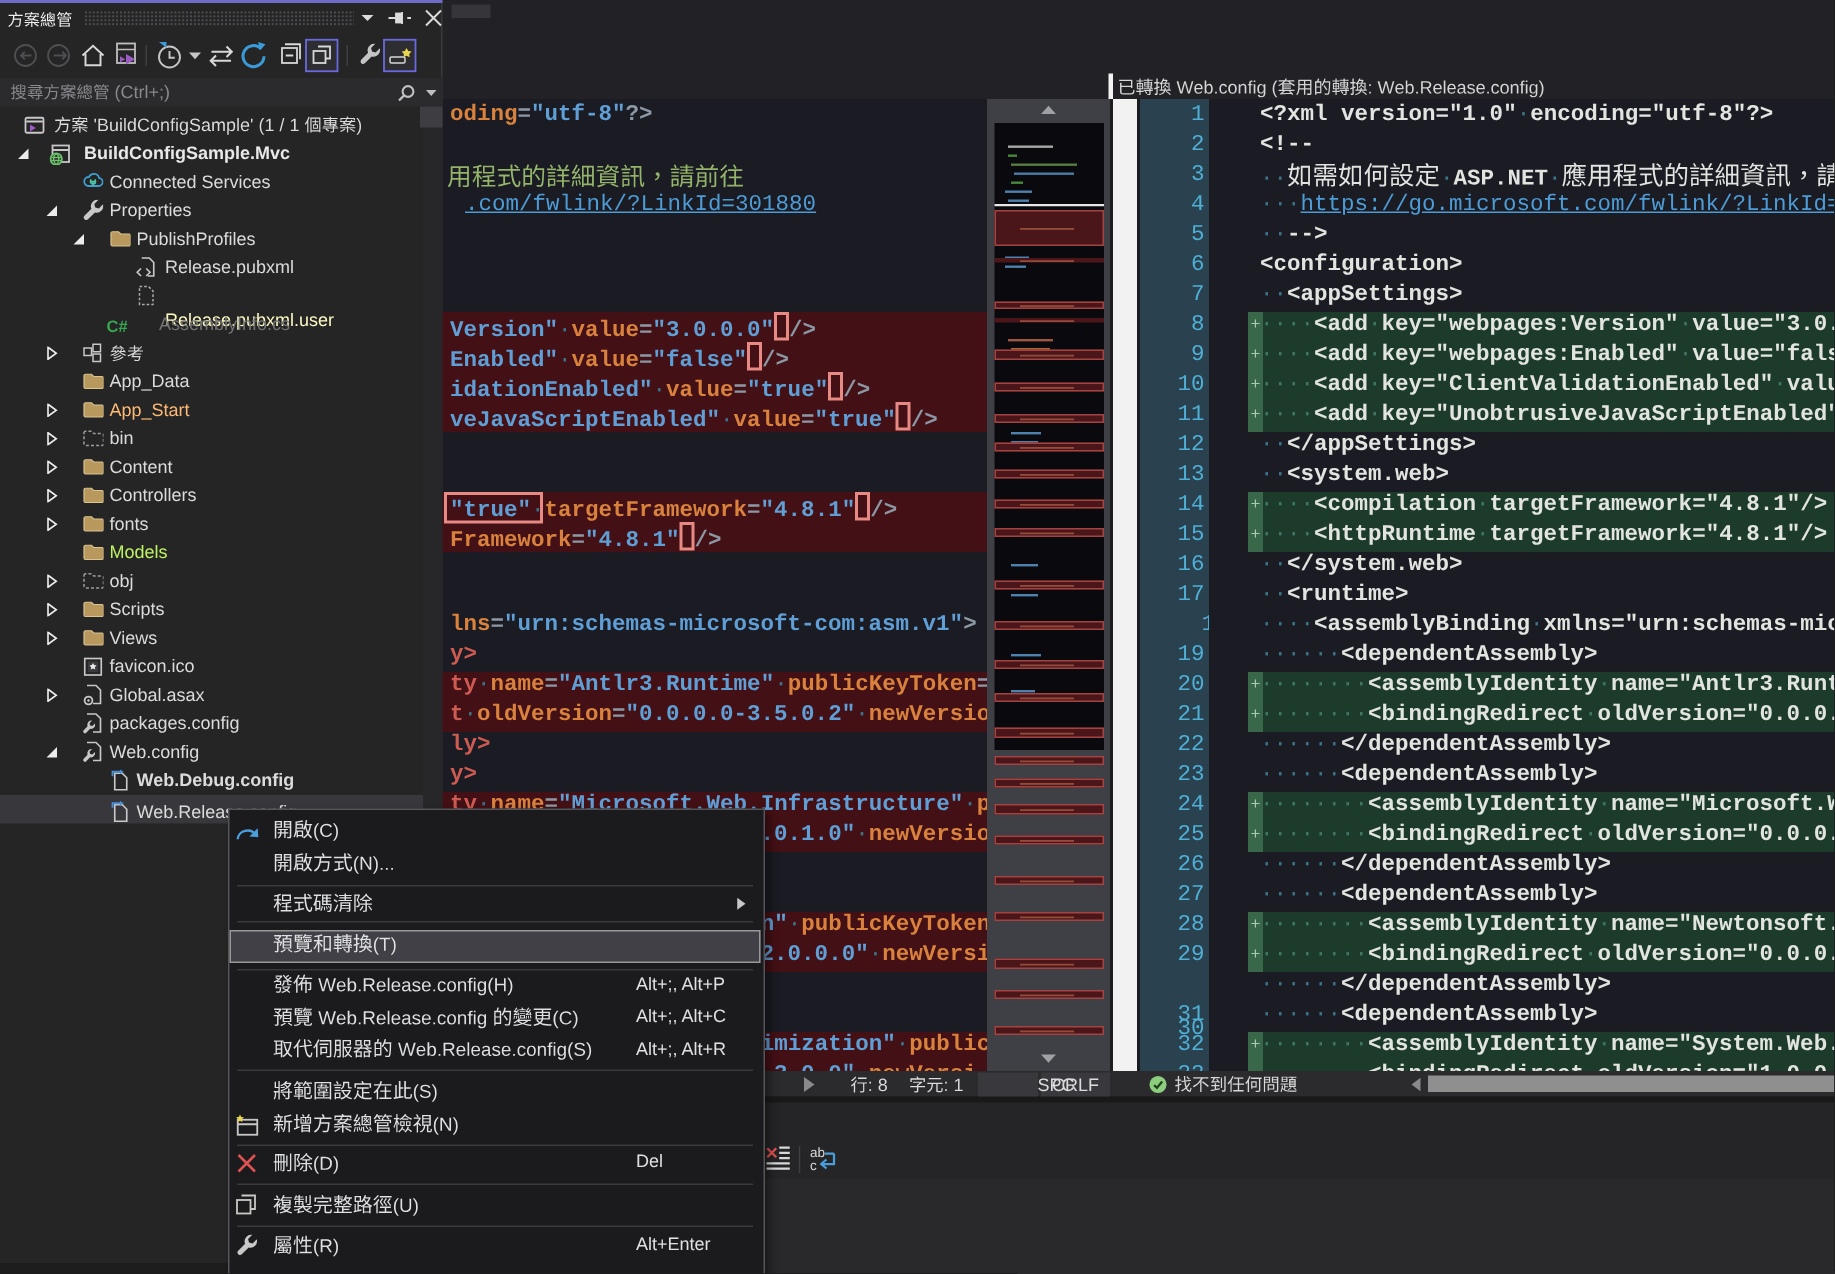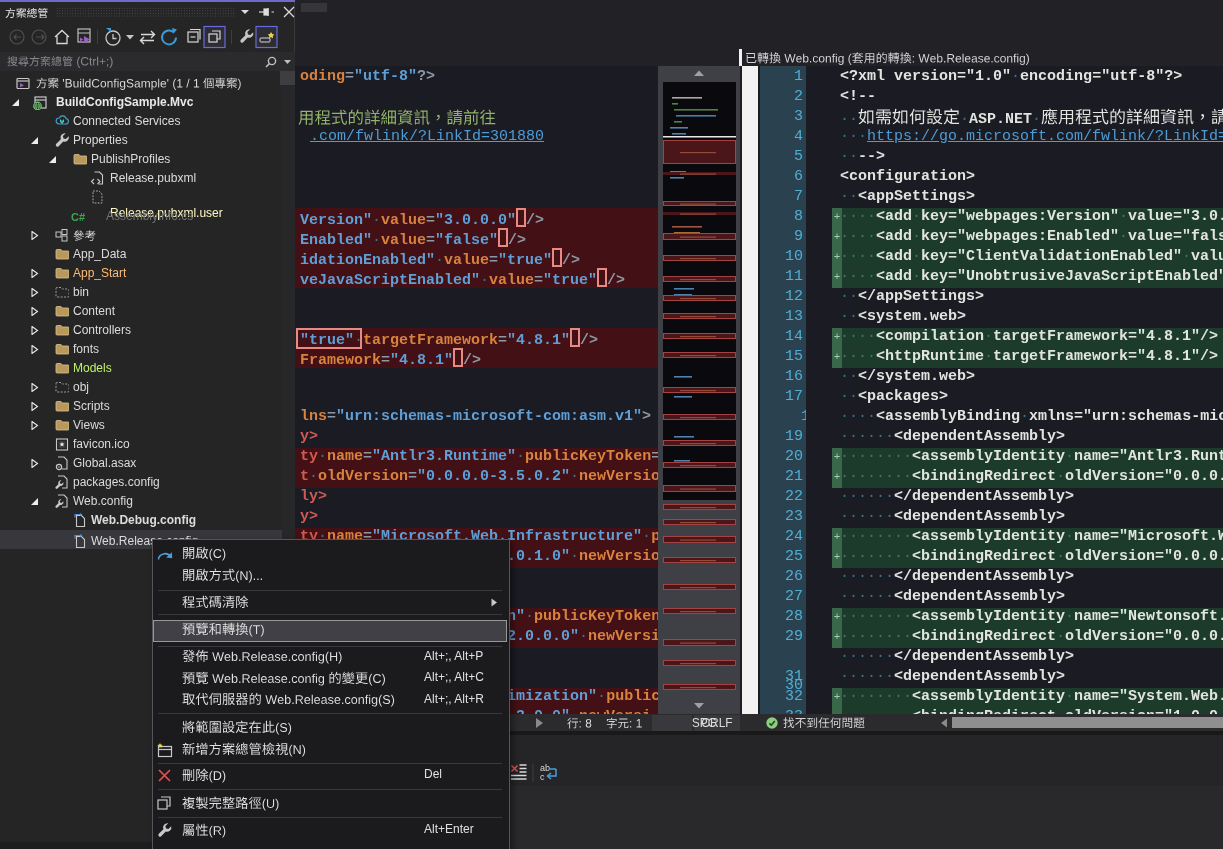--- a/index.html
+++ b/index.html
@@ -525,21 +525,21 @@
       <div class="cl" style="left:34px;top:122px;"><span class="d">··</span><span class="w">&lt;</span><span class="w">appSettings</span><span class="w">&gt;</span></div>
       <div class="cl" style="left:34px;top:142px;"><span class="gd">····</span><span class="w">&lt;add</span><span class="gd">·</span><span class="w">key="webpages:Version"</span><span class="gd">·</span><span class="w">value="3.0.0.0"/&gt;</span></div>
       <div class="cl" style="left:34px;top:162px;"><span class="gd">····</span><span class="w">&lt;add</span><span class="gd">·</span><span class="w">key="webpages:Enabled"</span><span class="gd">·</span><span class="w">value="false"/&gt;</span></div>
       <div class="cl" style="left:34px;top:182px;"><span class="gd">····</span><span class="w">&lt;add</span><span class="gd">·</span><span class="w">key="ClientValidationEnabled"</span><span class="gd">·</span><span class="w">value="true"/&gt;</span></div>
       <div class="cl" style="left:34px;top:202px;"><span class="gd">····</span><span class="w">&lt;add</span><span class="gd">·</span><span class="w">key="UnobtrusiveJavaScriptEnabled"</span></div>
       <div class="cl" style="left:34px;top:222px;"><span class="d">··</span><span class="w">&lt;/</span><span class="w">appSettings</span><span class="w">&gt;</span></div>
       <div class="cl" style="left:34px;top:242px;"><span class="d">··</span><span class="w">&lt;</span><span class="w">system.web</span><span class="w">&gt;</span></div>
       <div class="cl" style="left:34px;top:262px;"><span class="gd">····</span><span class="w">&lt;compilation</span><span class="gd">·</span><span class="w">targetFramework="4.8.1"/&gt;</span></div>
       <div class="cl" style="left:34px;top:282px;"><span class="gd">····</span><span class="w">&lt;httpRuntime</span><span class="gd">·</span><span class="w">targetFramework="4.8.1"/&gt;</span></div>
       <div class="cl" style="left:34px;top:302px;"><span class="d">··</span><span class="w">&lt;/</span><span class="w">system.web</span><span class="w">&gt;</span></div>
-      <div class="cl" style="left:34px;top:322px;"><span class="d">··</span><span class="w">&lt;</span><span class="w">packages</span><span class="w">&gt;</span></div>
+      <div class="cl" style="left:34px;top:322px;"><span class="d">··</span><span class="w">&lt;</span><span class="w">runtime</span><span class="w">&gt;</span></div>
       <div class="cl" style="left:34px;top:342px;"><span class="d">····</span><span class="w">&lt;</span><span class="w">assemblyBinding</span><span class="d">·</span><span class="w">xmlns</span><span class="w">=</span><span class="w">"urn:schemas-microsoft-com:asm.v1"</span></div>
       <div class="cl" style="left:34px;top:362px;"><span class="d">······</span><span class="w">&lt;</span><span class="w">dependentAssembly</span><span class="w">&gt;</span></div>
       <div class="cl" style="left:34px;top:382px;"><span class="gd">········</span><span class="w">&lt;assemblyIdentity</span><span class="gd">·</span><span class="w">name="Antlr3.Runtime"</span></div>
       <div class="cl" style="left:34px;top:402px;"><span class="gd">········</span><span class="w">&lt;bindingRedirect</span><span class="gd">·</span><span class="w">oldVersion="0.0.0.0-3.5.0.2"</span></div>
       <div class="cl" style="left:34px;top:422px;"><span class="d">······</span><span class="w">&lt;/</span><span class="w">dependentAssembly</span><span class="w">&gt;</span></div>
       <div class="cl" style="left:34px;top:442px;"><span class="d">······</span><span class="w">&lt;</span><span class="w">dependentAssembly</span><span class="w">&gt;</span></div>
       <div class="cl" style="left:34px;top:462px;"><span class="gd">········</span><span class="w">&lt;assemblyIdentity</span><span class="gd">·</span><span class="w">name="Microsoft.Web.Infrastructure"</span></div>
       <div class="cl" style="left:34px;top:482px;"><span class="gd">········</span><span class="w">&lt;bindingRedirect</span><span class="gd">·</span><span class="w">oldVersion="0.0.0.0-1.0.1.0"</span></div>
       <div class="cl" style="left:34px;top:502px;"><span class="d">······</span><span class="w">&lt;/</span><span class="w">dependentAssembly</span><span class="w">&gt;</span></div>
       <div class="cl" style="left:34px;top:522px;"><span class="d">······</span><span class="w">&lt;</span><span class="w">dependentAssembly</span><span class="w">&gt;</span></div>

